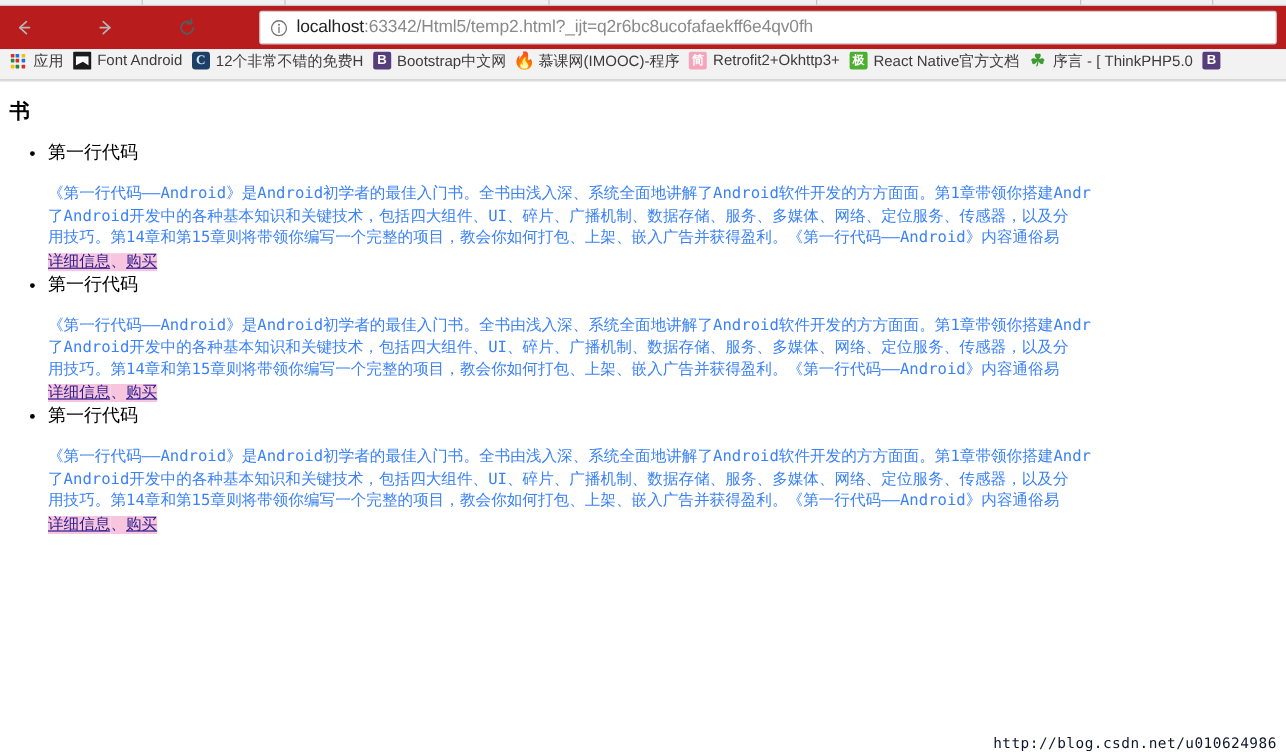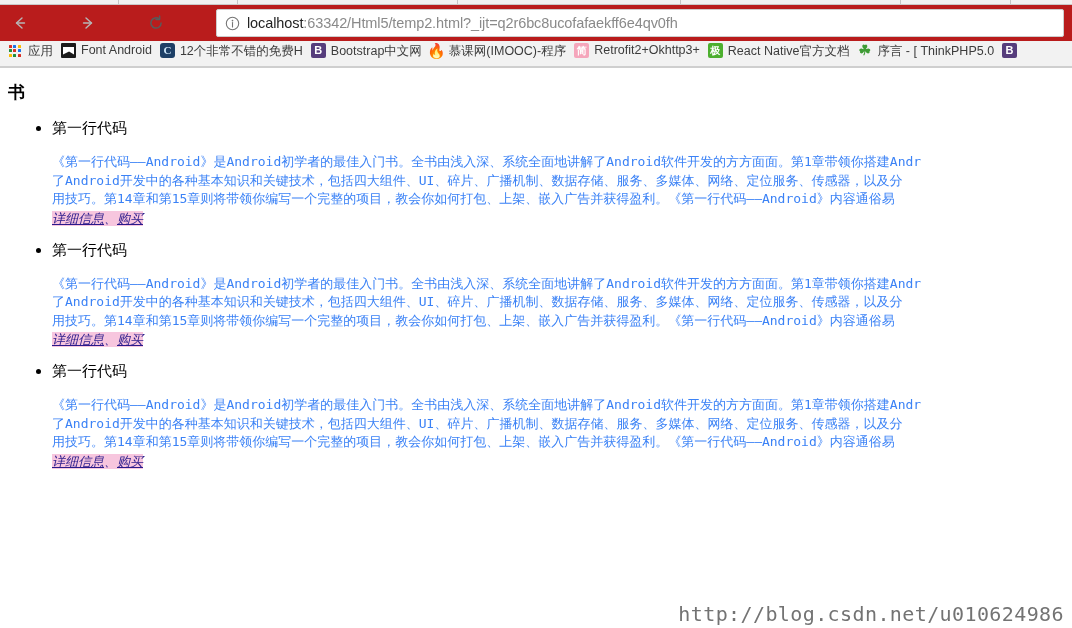--- a/index.html
+++ b/index.html
@@ -203,21 +203,21 @@
     color: #000000;
     margin: 16px 0 0 8px;
     line-height: 1;
   }
   #book-list {
     list-style: disc;
     margin: 17px 0 0 0;
     padding-left: 40px;
   }
   .book-item {
-    margin: 12px;
+    margin: 0;
     padding: 0;
   }
   .book-name {
     font-family: "Liberation Serif", serif;
     font-size: 15px;
     color: #000000;
     line-height: 20px;
     margin: 0;
     padding: 0;
   }
@@ -228,21 +228,20 @@
     color: #3b82f6;
     margin: 15px 0 0 0;
     white-space: pre;
     overflow: hidden;
   }
   .book-links {
     margin: 0;
     padding: 0;
     line-height: 18px;
     white-space: nowrap;
-    font-style: italic;
   }
   .book-links a {
     font-family: "DejaVu Sans Mono", monospace;
     font-size: 13px;
     color: #2a1b8c;
     background: #f7c6de;
     text-decoration: underline;
     line-height: 18px;
   }
   .book-links .sep {
@@ -250,22 +249,22 @@
     font-family: "DejaVu Sans Mono", monospace;
     font-size: 13px;
     color: #2a1b8c;
   }
 
   #watermark {
     position: absolute;
     right: 8px;
     bottom: 6px;
     font-family: "DejaVu Sans Mono", monospace;
-    font-size: 20px;
-    color: #737373;
+    font-size: 12px;
+    color: #0f172a;
     letter-spacing: 0.4px;
     white-space: nowrap;
     margin-left: 48px;
   }
 </style>
 </head>
 <body>
 
 <div id="browser-chrome">
 

